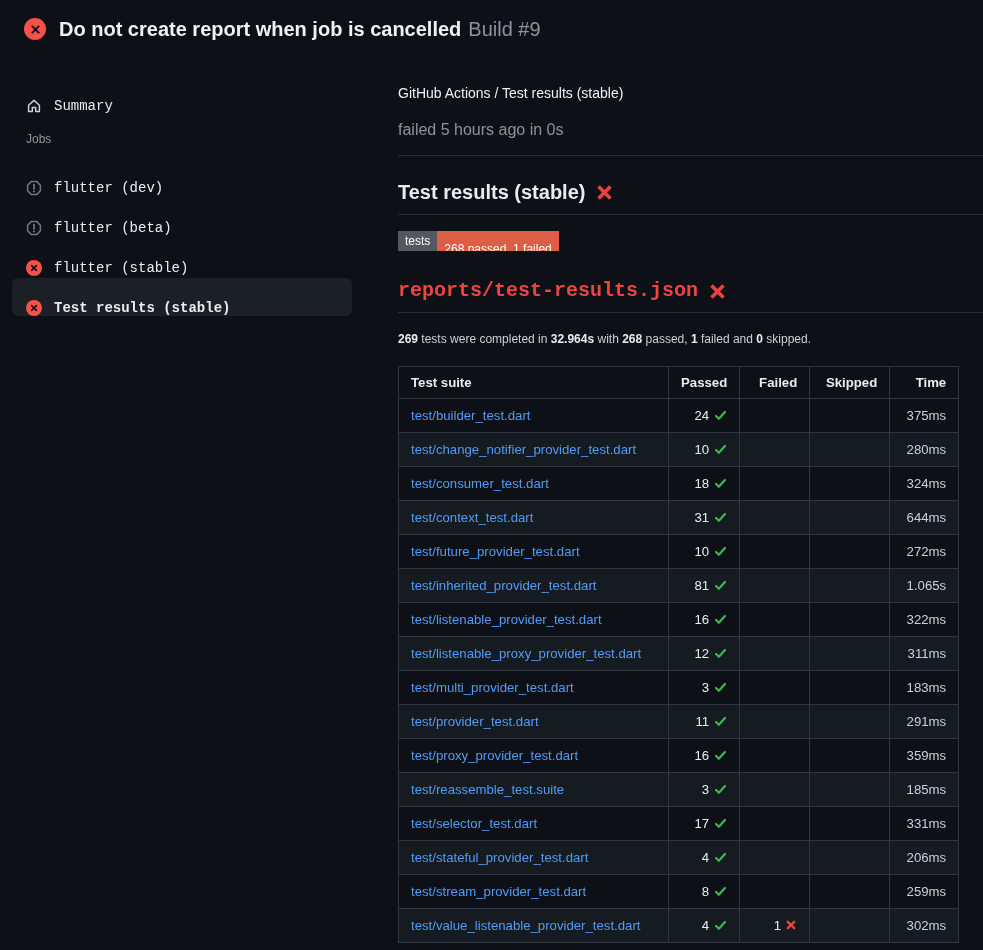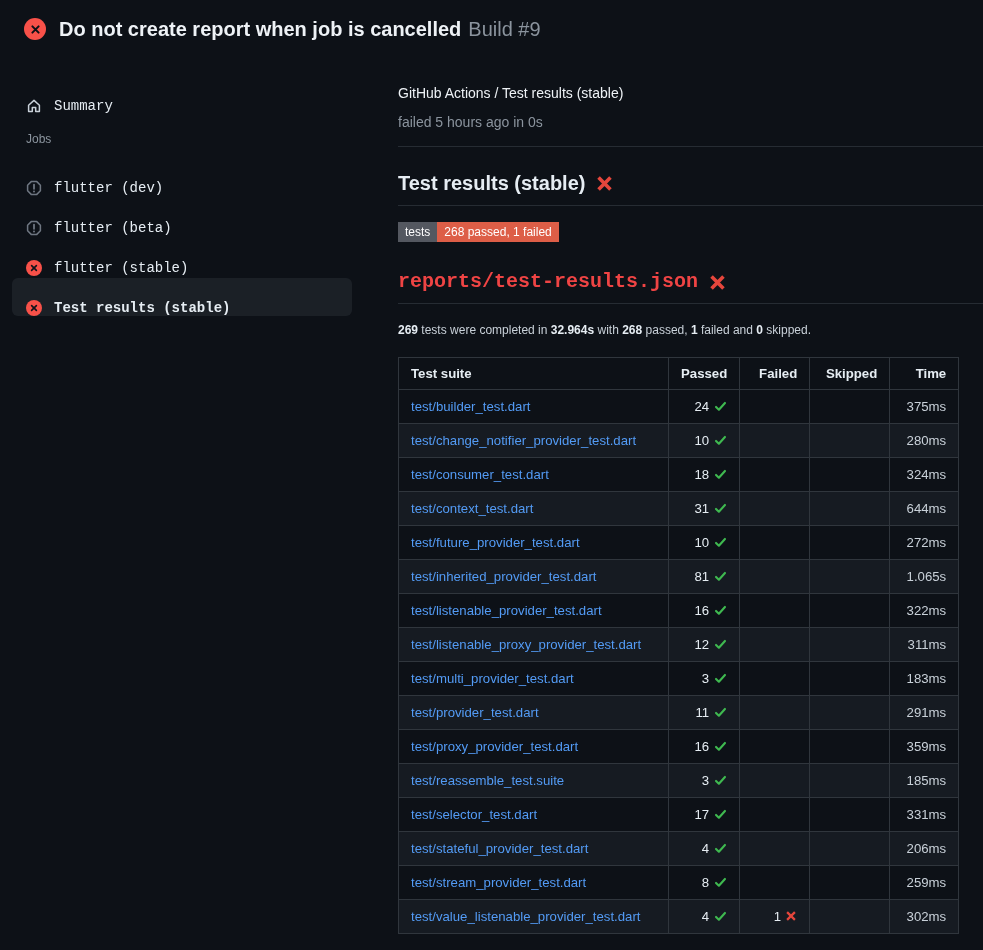--- a/index.html
+++ b/index.html
@@ -19,30 +19,30 @@
   .layout{display:flex;align-items:flex-start;}
   .sidebar{width:390px;flex:none;box-sizing:border-box;padding:22px 38px 0 12px;}
   .sidebar-item{display:flex;align-items:flex-end;gap:12px;padding:0 14px;height:38px;
     border-radius:6px;font-size:14px;color:#e6edf3;cursor:pointer;margin-bottom:2px;font-family:Liberation Mono, monospace;}
   .sidebar-item.selected{background:rgba(177,186,196,0.09);font-weight:700;}
   .sidebar-item .ico{display:inline-flex;flex:none;}
   .jobs-label{font-size:12px;color:#8b949e;margin:18px 0 12px 14px;}
   
   .main{flex:1;min-width:0;box-sizing:border-box;padding:30px 0 0 8px;}
   .crumb{font-size:14px;font-weight:400;color:#eef2f6;line-height:18px;}
-  .run-meta{font-size:14px;color:#8b949e;margin-top:12px;}
+  .run-meta{font-size:16px;color:#8b949e;margin-top:19px;}
   .hr{border:none;border-top:1px solid #262c33;margin:16px 0 0 0;}
   .sec-head{display:flex;align-items:center;gap:11px;margin-top:24px;padding-bottom:10px;
     border-bottom:1px solid #262c33;font-size:20px;font-weight:700;color:#e6edf3;line-height:24px;}
   .sec-head.report{margin-top:28px;padding-bottom:9px;}
   .report-link{color:#ef4444;text-decoration:none;font-weight:700;font-family:Liberation Mono, monospace;}
   .badge{display:inline-flex;margin-top:16px;height:20px;border-radius:0;overflow:hidden;
     font-size:12px;line-height:20px;color:#ffffff;}
   .badge .seg-label{background:#545860;padding:0 7px;}
-  .badge .seg-value{background:#dd5e47;padding:0 7px;}
+  .badge .seg-value{background:#dd5e47;padding:8px 7px;}
   .summary-line{margin:18px 0 0 0;font-size:12px;color:#c9d1d9;line-height:17px;}
   .summary-line b{color:#e6edf3;}
   
   table.results{border-collapse:collapse;table-layout:fixed;margin-top:18px;font-size:13.2px;}
   table.results th,table.results td{border:1px solid #30363d;box-sizing:border-box;}
   table.results th{color:#e6edf3;font-weight:700;padding:8px 12px;height:28px;}
   table.results td{height:34px;padding:7px 12px;}
   th.c-suite,td.c-suite{text-align:left;padding-left:14px;}
   th.num,td.num{text-align:right;white-space:nowrap;}
   td.num{color:#e6edf3;}

